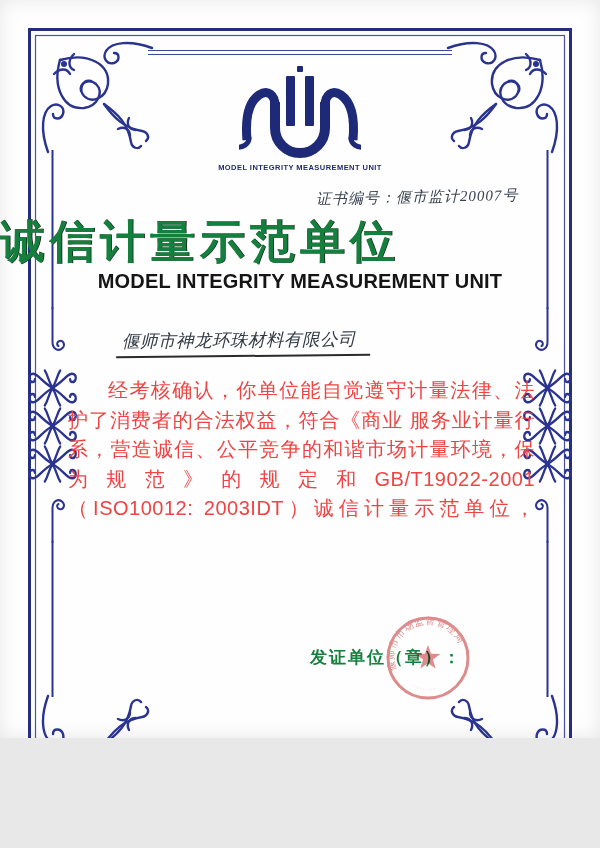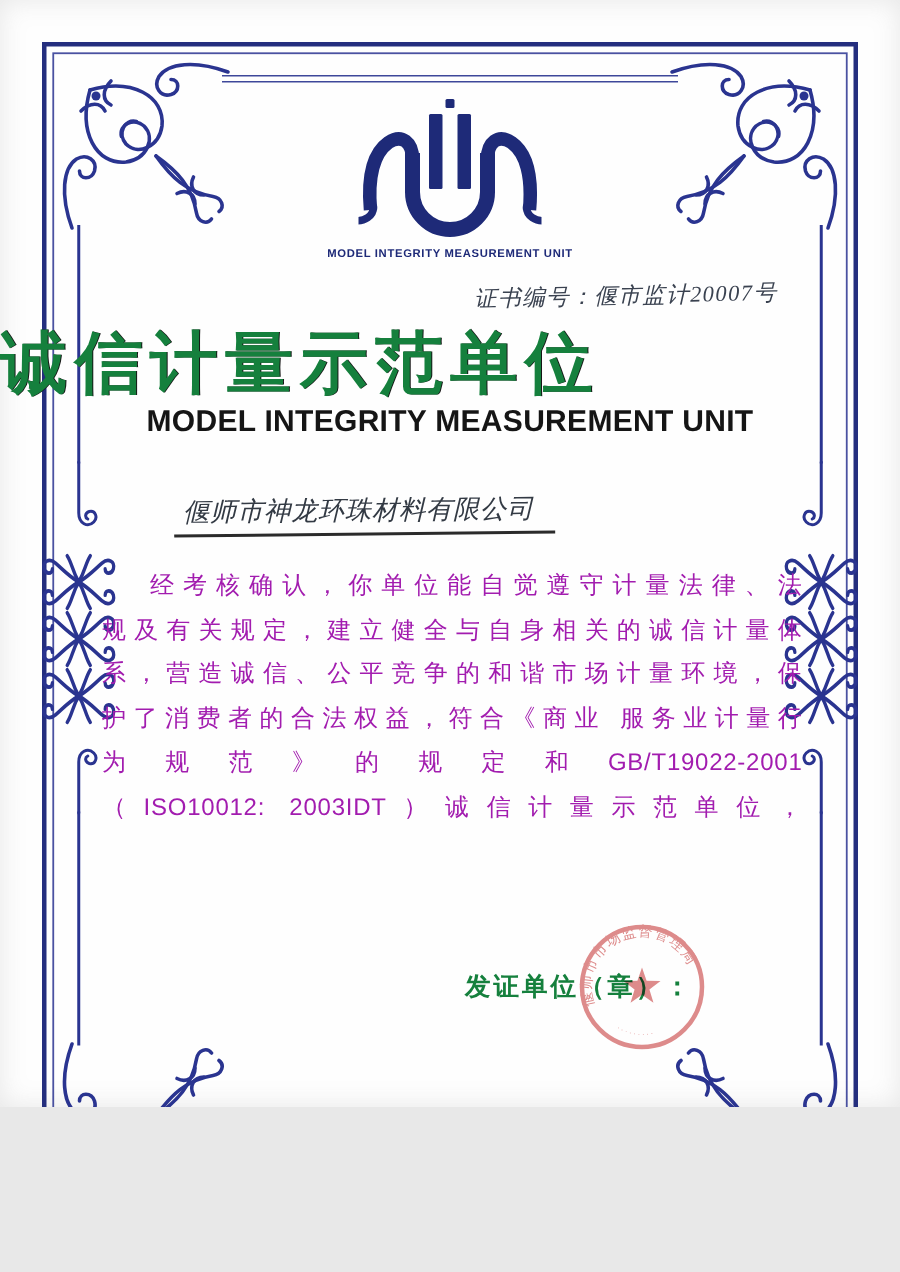--- a/index.html
+++ b/index.html
@@ -36,21 +36,21 @@
   }
   
   .company{
     top:328px;left:116px;font-size:17.5px;letter-spacing:.5px;
     border-bottom:2px solid #2b2b2b;padding:0 14px 3px 6px;min-width:180px;
     transform:rotate(-.6deg);color:#333a44;
   }
   
   .body-text{
     top:376px;left:68px;width:467px;
-    font-size:16px;line-height:29.6px;color:#a21caf;letter-spacing:.5px;
+    font-size:20px;line-height:29.6px;color:#ef4444;letter-spacing:.5px;
   }
   .body-text .ln{text-align:justify;}
   .body-text .jl{text-align-last:justify;}
   .body-text .indent{text-indent:2em;}
   
   .issuer{top:646px;left:310px;font-size:17px;font-weight:600;
     letter-spacing:2px;color:#15803d;}
   .seal{top:610px;left:380px;mix-blend-mode:multiply;opacity:.85;}
   .footer{top:736px;left:0;width:600px;text-align:center;
     font-size:19px;font-weight:600;letter-spacing:1.5px;color:#34343c;}
@@ -147,23 +147,22 @@
     <span>证书编号：</span><span>偃市监计20007号</span>
   </div>
 
   <div class="abs title-cn">诚信计量示范单位</div>
   <div class="abs title-en">MODEL INTEGRITY MEASUREMENT UNIT</div>
 
   <div class="abs company hand">偃师市神龙环珠材料有限公司</div>
 
   <div class="abs body-text">
     <div class="ln jl indent">经考核确认，你单位能自觉遵守计量法律、法</div>
-    <div class="ln jl">规及有关规定，建立健全与自身相关的诚信计量体</div>
+    <div class="ln jl">护了消费者的合法权益，符合《商业 服务业计量行</div>
     <div class="ln jl">系，营造诚信、公平竞争的和谐市场计量环境，保</div>
-    <div class="ln jl">护了消费者的合法权益，符合《商业 服务业计量行</div>
     <div class="ln jl">为规范》的规定和GB/T19022-2001</div>
     <div class="ln jl">（ISO10012: 2003IDT）诚信计量示范单位，</div>
   </div>
 
   <div class="abs issuer">发证单位（章）：</div>
 
   <svg class="abs seal" width="96" height="96" viewBox="-48 -48 96 96">
     <circle r="40" fill="none" stroke="#D97878" stroke-width="3"></circle>
     <polygon fill="#D97878" points="0,-13 3.06,-4.21 12.36,-4.02 4.95,1.61 7.64,10.51 0,5.2 -7.64,10.51 -4.95,1.61 -12.36,-4.02 -3.06,-4.21"></polygon>
     <path id="sealArc" d="M -31,14 A 34,34 0 1 1 31,14" fill="none" stroke="none"></path>

